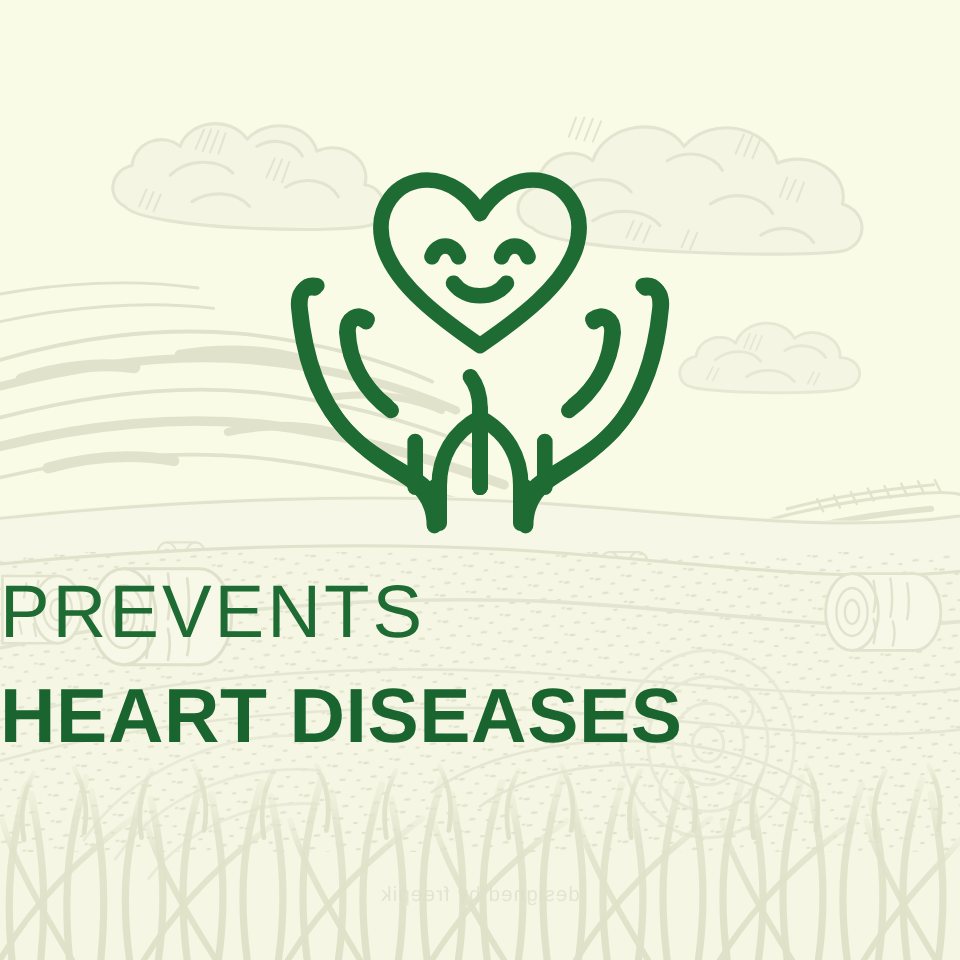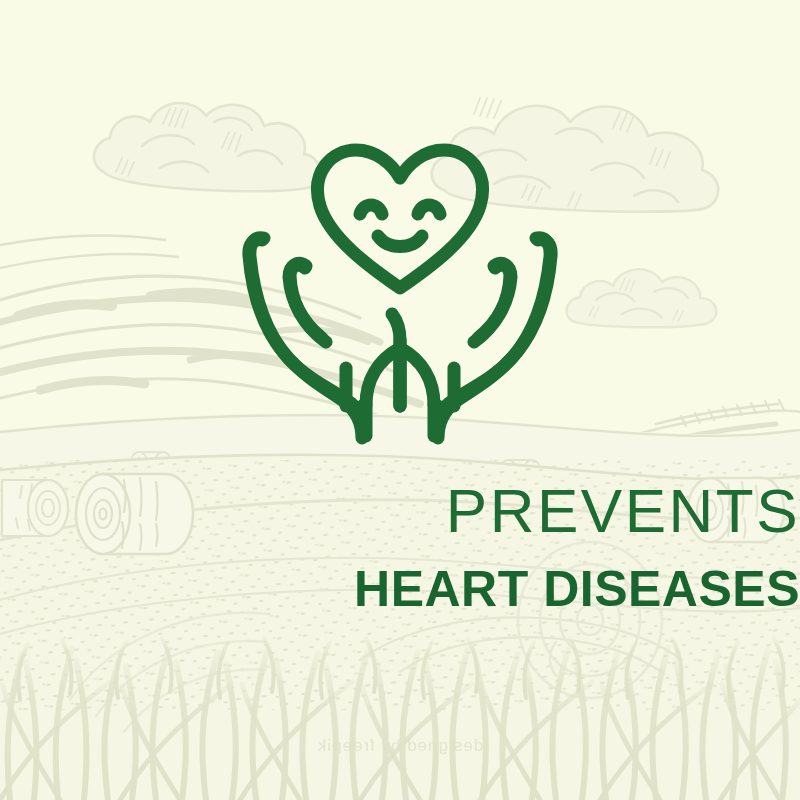--- a/index.html
+++ b/index.html
@@ -22,38 +22,38 @@
     top: 0;
     width: 800px;
     height: 800px;
     display: block;
   }
   .caption-block {
     position: absolute;
     left: 0;
     top: 480px;
     width: 800px;
-    text-align: right;
+    text-align: left;
     z-index: 40;
   }
   .caption-line1 {
     display: block;
     font-family: "Liberation Sans", sans-serif;
     font-size: 62px;
     font-weight: 400;
     letter-spacing: 2.5px;
     color: #1e6b33;
     line-height: 1.0;
     margin: 0;
     white-space: nowrap;
   }
   .caption-line2 {
     display: block;
     font-family: "Liberation Sans", sans-serif;
-    font-size: 50px;
+    font-size: 64px;
     font-weight: 700;
     letter-spacing: 0.5px;
     color: #1a6430;
     line-height: 1.0;
     margin-top: 22px;
     white-space: nowrap;
   }
   .watermark {
     position: absolute;
     left: 0;

